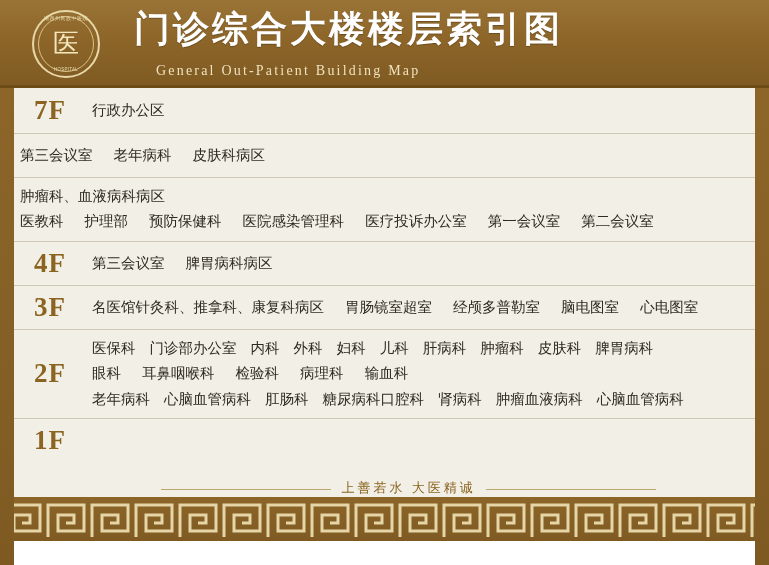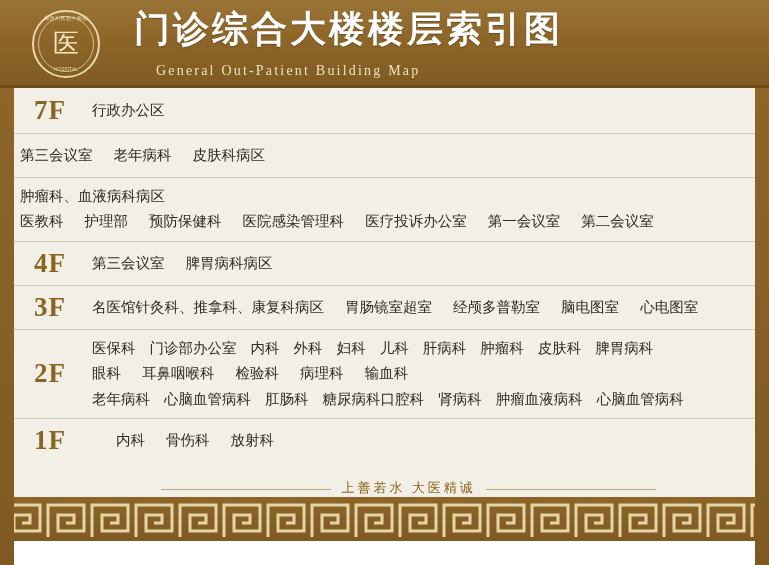--- a/index.html
+++ b/index.html
@@ -316,27 +316,20 @@
           <span class="dept tight">糖尿病科口腔科</span>
           <span class="dept tight">肾病科</span>
           <span class="dept tight">肿瘤血液病科</span>
           <span class="dept tight">心脑血管病科</span>
         </div>
       </div>
     </div>
 
     <div class="floor-row r1">
       <div class="floor-label">1F</div>
-      <div class="floor-depts">
-        <div>
-          <span class="dept">内科</span>
-          <span class="dept">骨伤科</span>
-          <span class="dept">放射科</span>
-        </div>
-      </div>
     </div>
 
   </div>
 
   <div class="footer">
     <div class="motto">
       <span class="line"></span><span>上善若水  大医精诚</span><span class="line"></span>
     </div>
     <div class="greek-band">
       <svg width="769" height="44" viewBox="0 0 769 44" xmlns="http://www.w3.org/2000/svg">

